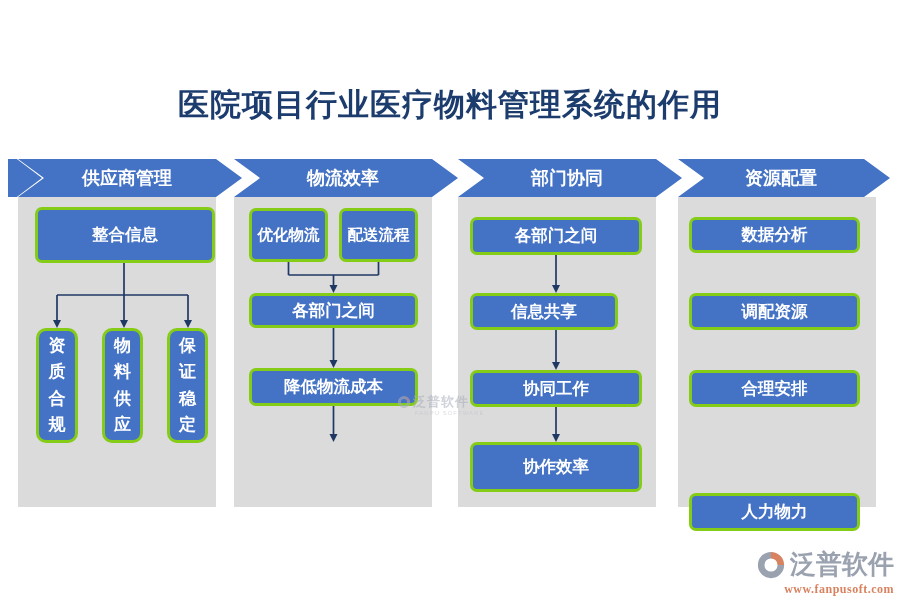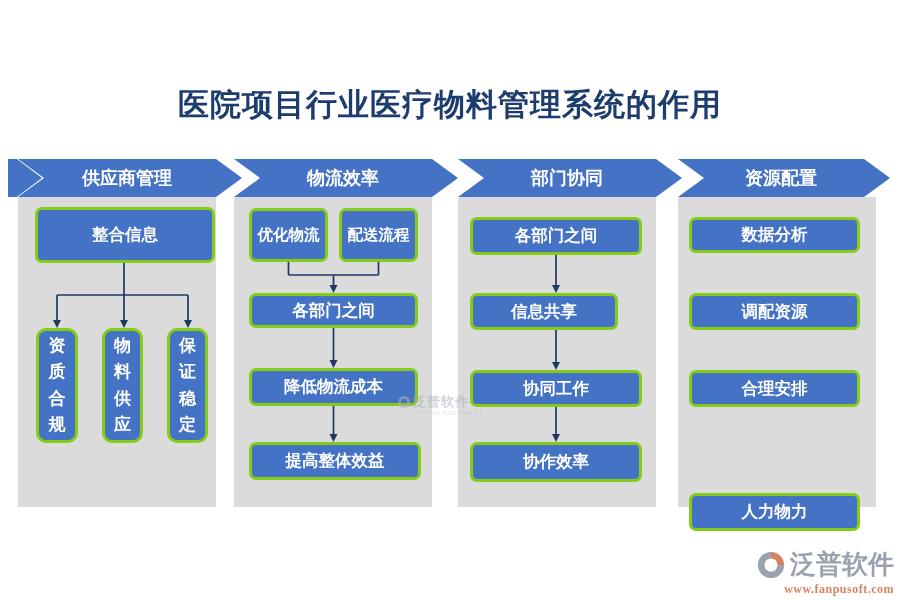--- a/index.html
+++ b/index.html
@@ -101,23 +101,20 @@
     </div>
     <div class="box" style="left:105px;top:49px;width:79px;height:54px;font-size:15.5px;">
       <span>配送流程</span>
     </div>
     <div class="box" style="left:15px;top:134px;width:169px;height:35px;">
       <span>各部门之间</span>
     </div>
     <div class="box" style="left:15px;top:209px;width:169px;height:38px;">
       <span>降低物流成本</span>
     </div>
-    <div class="box" style="left:15px;top:283px;width:172px;height:38px;">
-      <span>提高整体效益</span>
-    </div>
   </div>
 
   <div class="column" style="left:458px;">
     <div class="banner" style="width:224px;">
       <span class="banner-label">部门协同</span>
     </div>
     <div class="panel"></div>
     <svg class="connectors" viewBox="0 0 198 310">
       <line x1="98" y1="58" x2="98" y2="89"></line>
       <path d="M94,88 L102,88 L98,96 Z"></path>
@@ -128,21 +125,21 @@
     </svg>
     <div class="box" style="left:12px;top:58px;width:172px;height:38px;">
       <span>各部门之间</span>
     </div>
     <div class="box" style="left:12px;top:134px;width:148px;height:37px;">
       <span>信息共享</span>
     </div>
     <div class="box" style="left:12px;top:211px;width:172px;height:37px;">
       <span>协同工作</span>
     </div>
-    <div class="box" style="left:12px;top:283px;width:172px;height:40px;">
+    <div class="box" style="left:12px;top:283px;width:172px;height:50px;">
       <span>协作效率</span>
     </div>
   </div>
 
   <div class="column" style="left:678px;">
     <div class="banner" style="width:212px;">
       <span class="banner-label">资源配置</span>
     </div>
     <div class="panel"></div>
     <div class="box" style="left:11px;top:58px;width:171px;height:36px;">

